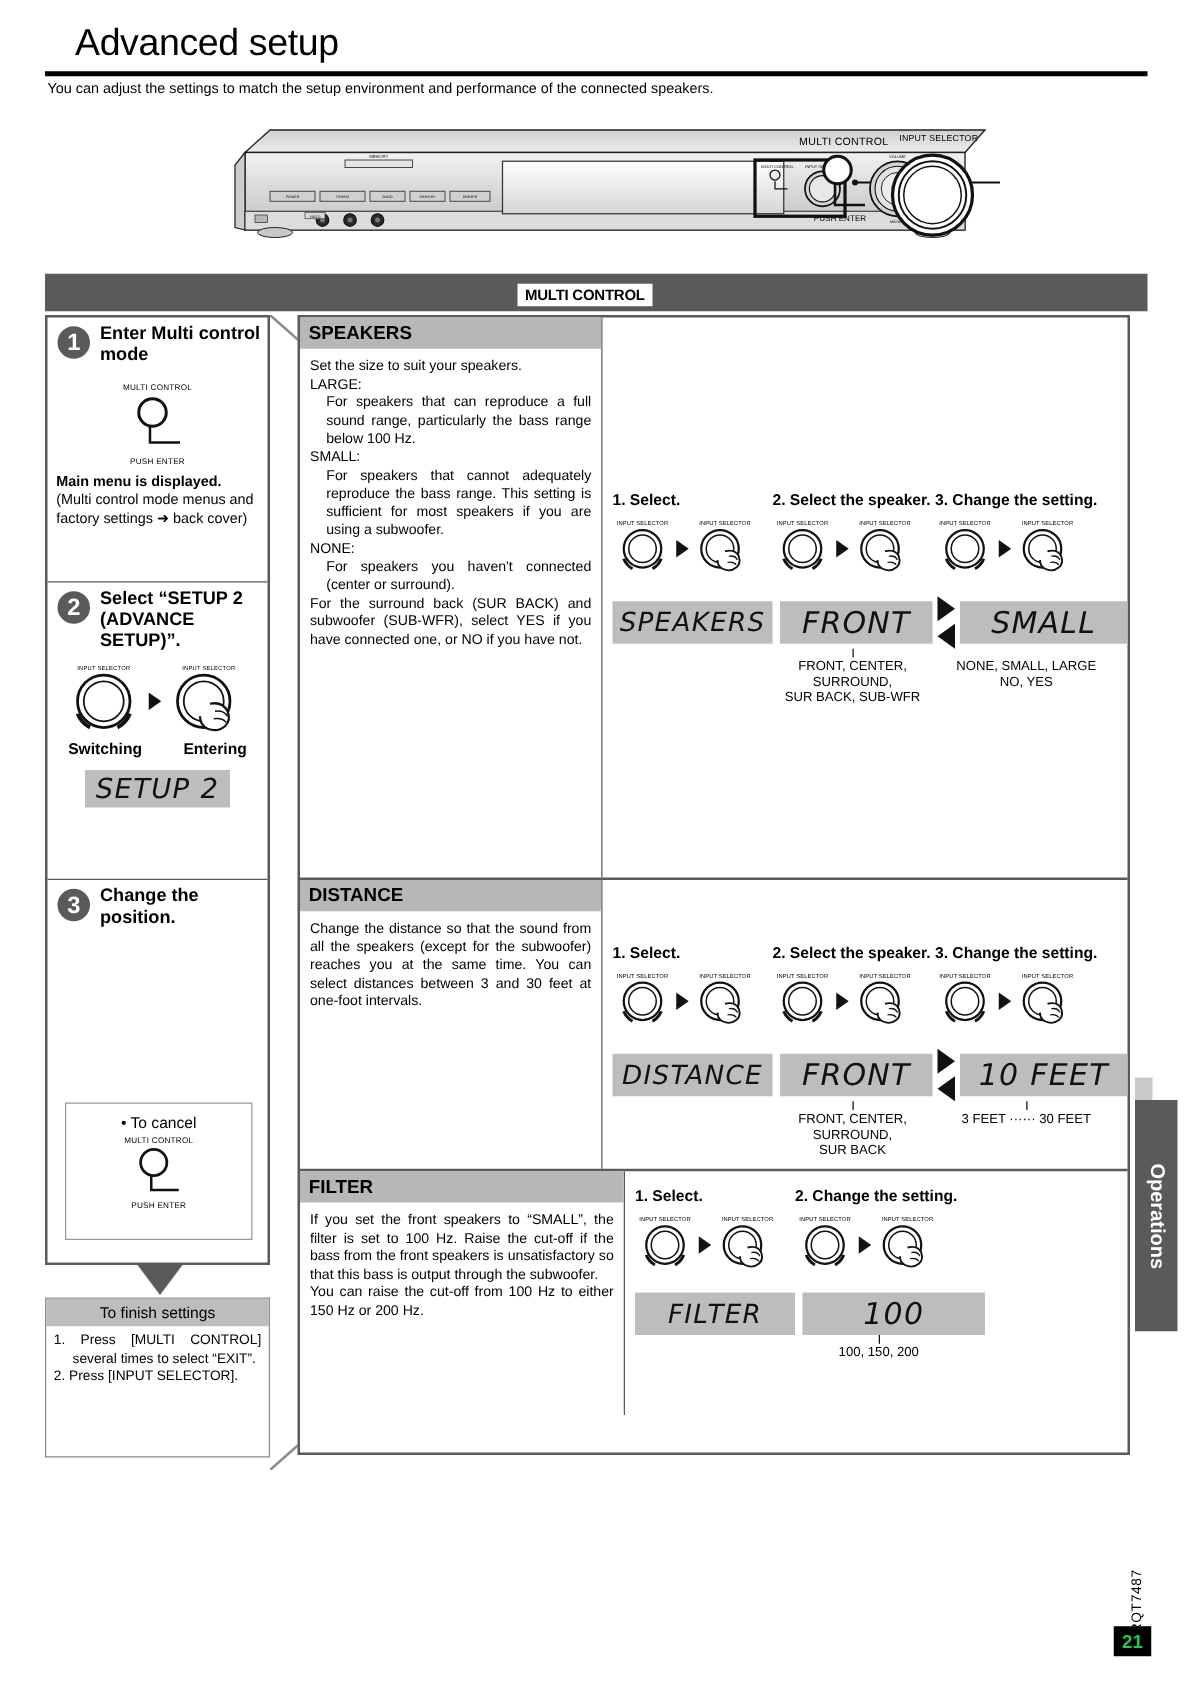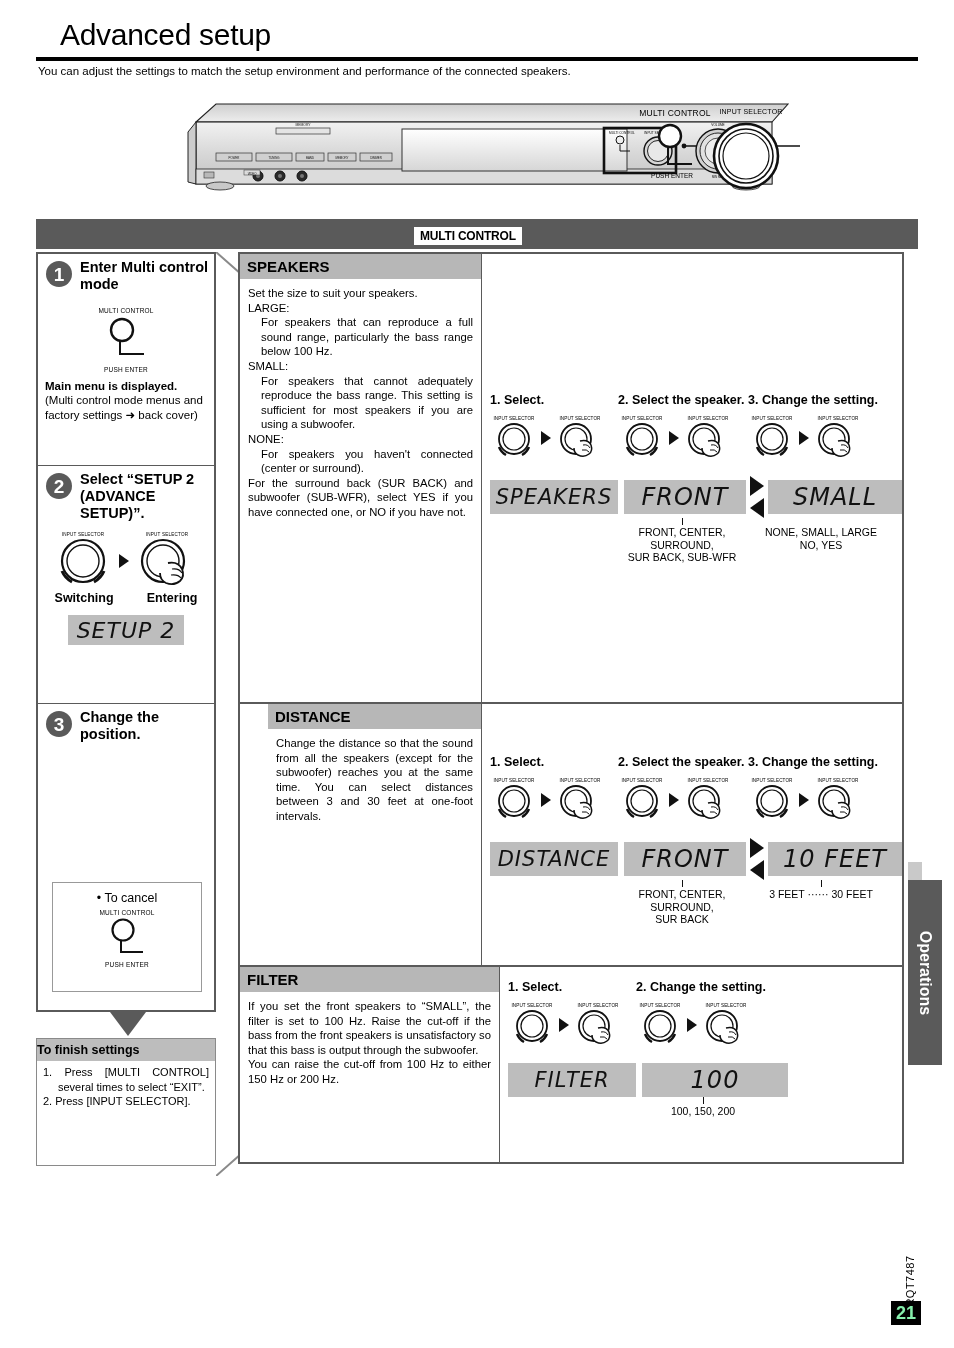--- a/index.html
+++ b/index.html
@@ -72,21 +72,21 @@
   .arrow-down{
     position:absolute;left:110px;top:1012px;width:0;height:0;
     border-left:18px solid transparent;border-right:18px solid transparent;
     border-top:24px solid #5a5a5a;
   }
   .finish{
     position:absolute;left:36px;top:1038px;width:180px;height:128px;
     border:1px solid #8a8a8a;box-sizing:border-box;background:#fff;
   }
   .finish-head{
-    background:#bdbdbd;font-size:12.5px;font-weight:bold;
+    background:#bdbdbd;font-size:12.5px;font-weight:normal;text-align:center;
     padding:4px 0 4px 0;
   }
   .finish-body{font-size:11px;line-height:14.5px;padding:4px 6px 0 6px;text-align:justify;}
   .finish-body .li{padding-left:15px;text-indent:-15px;}
 
   
   .connector{position:absolute;left:216px;top:252px;width:36px;height:924px;pointer-events:none;}
 
   
   .table{
@@ -147,21 +147,21 @@
   .rqt{
     position:absolute;left:900px;top:1236px;width:20px;height:90px;
   }
   .rqt span{
     position:absolute;left:50%;top:50%;
     transform:translate(-50%,-50%) rotate(-90deg);
     white-space:nowrap;font-size:11px;letter-spacing:0.5px;
   }
   .pagenum{
     position:absolute;left:891px;top:1301px;width:30px;height:24px;
-    background:#000;color:#86efac;font-size:18px;font-weight:bold;
+    background:#000;color:#22c55e;font-size:15px;font-weight:bold;
     display:flex;align-items:center;justify-content:center;
   }
   .fadebar{position:absolute;left:908px;top:862px;width:14px;height:18px;background:#c9c9c9;}
 </style>
 </head>
 <body>
 
 <div class="page">
 
   <div class="title">Advanced setup</div>
@@ -466,21 +466,21 @@
 SUR BACK, SUB-WFR</div>
           </div>
           <div style="width:150px;position:relative;">
             <div class="lcd-cap" style="white-space:pre-line;padding-top:5px;">NONE, SMALL, LARGE
 NO, YES</div>
           </div>
         </div>
       </div>
     </div>
 
-    <div class="trow" style="height:263px;padding-left:28px;">
+    <div class="trow" style="height:233px;">
       <div class="tleft">
         <div class="sec-head">DISTANCE</div>
         <div class="sec-body">
           <div>Change the distance so that the sound from all the speakers (except for the subwoofer) reaches you at the same time. You can select distances between 3 and 30 feet at one-foot intervals.</div>
         </div>
       </div>
       <div class="tright">
         <div class="rsteps" style="padding-top:50px;">
           <div class="rstep" style="width:128px;">1. Select.</div>
           <div class="rstep hang" style="width:130px;">2. Select the speaker.</div>

